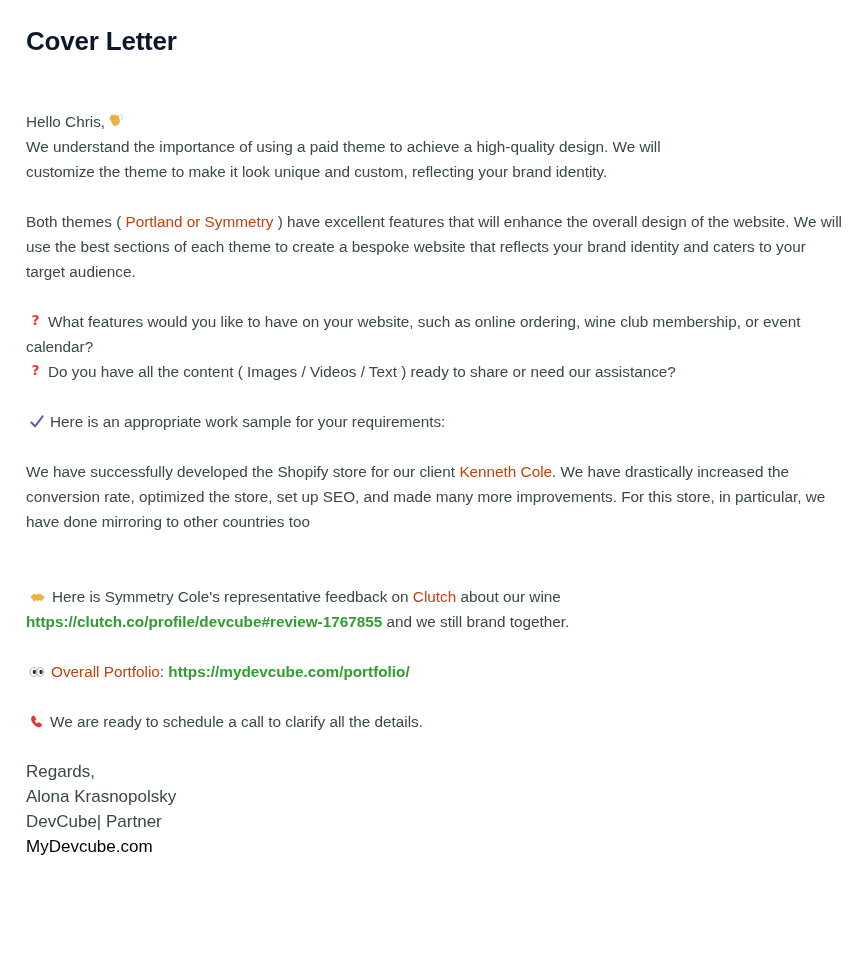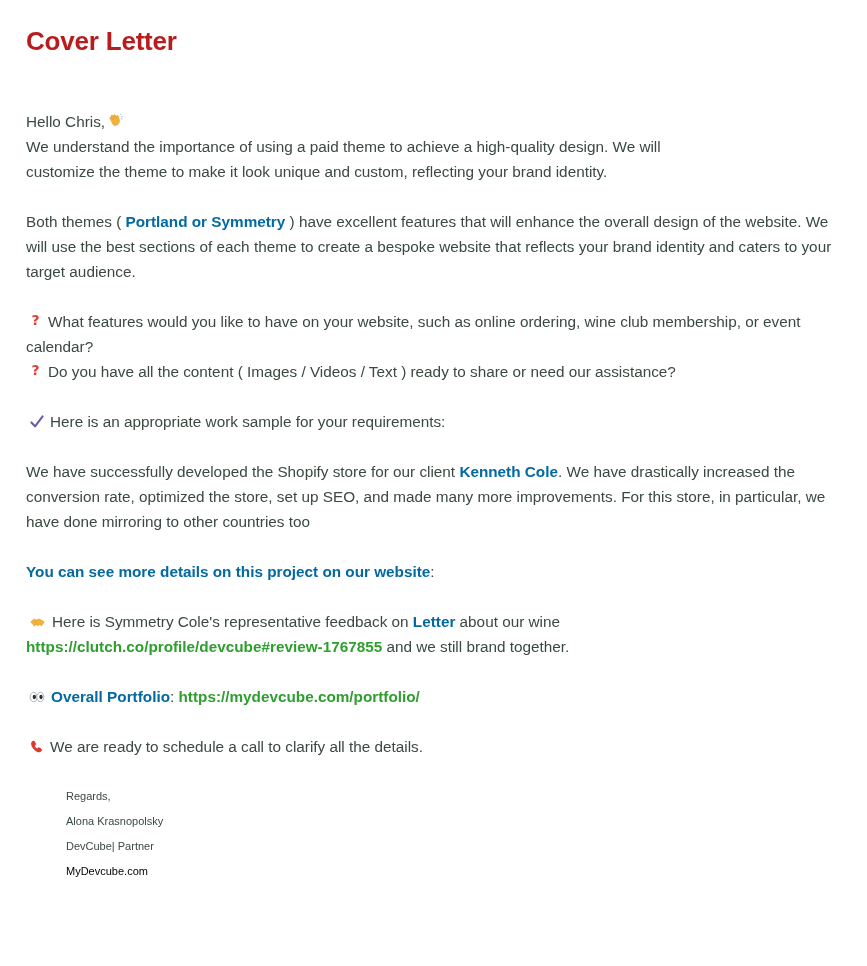--- a/index.html
+++ b/index.html
@@ -18,34 +18,34 @@
     width: 867px;
     min-height: 966px;
     box-sizing: border-box;
     padding: 26px 24px 16px 26px;
     background: #ffffff;
     position: relative;
   }
   .doc-title {
     font-size: 26px;
     font-weight: 700;
-    color: #b91c1c;
+    color: #0f172a;
     letter-spacing: -0.2px;
     margin: 0 0 52px 0;
     line-height: 1.2;
   }
   .block {
     font-size: 15.3px;
     line-height: 25px;
     color: #3a4a41;
     margin: 0;
   }
   .gap-lg { height: 25px; }
   .line { display: block; }
-  .bold { font-weight: 700; color: #0369a1; }
+  .bold { font-weight: 400; color: #c2410c; }
   .link {
     color: #2f9e2f;
     font-weight: 600;
     text-decoration: none;
     cursor: pointer;
   }
   
   .ico {
     display: inline-block;
     vertical-align: -2px;
@@ -56,21 +56,21 @@
   }
   .ico svg { display: block; width: 100%; height: 100%; }
   .ico-q { width: 13px; height: 17px; margin-right: 6px; vertical-align: -3px;}
   .ico-check { width: 16px; height: 17px; margin-right: 5px; vertical-align: -3px;}
   .ico-wave { width: 16px; height: 16px; margin-left: 3px; vertical-align: -2px;}
   .ico-point { width: 17px; height: 16px; margin-right: 5px; vertical-align: -3px;}
   .ico-shake { width: 17px; height: 16px; margin-right: 6px; vertical-align: -3px;}
   .ico-eyes { width: 16px; height: 14px; margin-right: 6px; vertical-align: -2px;}
   .ico-phone { width: 15px; height: 16px; margin-right: 6px; vertical-align: -3px;}
   .indent-ico { margin-left: 3px; }
-  .sig { font-size: 11px; line-height: 25px; color: #3a4a41; margin-left: 40px; }
+  .sig { font-size: 17px; line-height: 25px; color: #3a4a41; }
   .sig .green-bold {
     color: #000000;
     font-weight: 400;
   }
 </style>
 </head>
 <body>
 
 <div class="page">
 
@@ -109,32 +109,31 @@
 
   <div class="gap-lg"></div>
 
   <p class="block">
     <span>We have successfully developed the Shopify store for our client </span><span class="bold">Kenneth Cole</span><span>. We have drastically increased the conversion rate, optimized the store, set up SEO, and made many more improvements. For this store, in particular, we have done mirroring to other countries too</span>
   </p>
 
   <div class="gap-lg"></div>
 
   <p class="block">
-    <span class="line"><span class="bold">You can see more details on this project on our website</span><span>:</span></span>
   </p>
 
   <div class="gap-lg"></div>
 
   <p class="block">
     <span class="line"><span class="ico ico-shake indent-ico"><svg viewBox="0 0 24 22">
             <g>
               <path d="M2.5 10.8 6.6 7l4 1.3 3.6-1.6 4 1.9 3.3 2.4-3.8 5.4-2.6-2-2.3 1.8-2.4-1.3-2.8 1.9z" fill="#f2b33d" stroke="#d79a24" stroke-width="0.8" stroke-linejoin="round"></path>
               <path d="M10.6 8.3 8.2 11l2.1 1.6 2.1-1.8" fill="none" stroke="#d79a24" stroke-width="0.8"></path>
             </g>
-          </svg></span><span>Here is Symmetry Cole's representative feedback on </span><span class="bold">Letter</span><span> about our wine</span></span>
+          </svg></span><span>Here is Symmetry Cole's representative feedback on </span><span class="bold">Clutch</span><span> about our wine</span></span>
     <span class="line"><a class="link" href="#">https://clutch.co/profile/devcube#review-1767855</a><span> and we still brand together.</span></span>
   </p>
 
   <div class="gap-lg"></div>
 
   <p class="block"><span class="ico ico-eyes indent-ico"><svg viewBox="0 0 24 18">
           <g>
             <ellipse cx="7" cy="9" rx="5.3" ry="7" fill="#ffffff" stroke="#8f9aa3" stroke-width="1.1"></ellipse>
             <ellipse cx="17" cy="9" rx="5.3" ry="7" fill="#ffffff" stroke="#8f9aa3" stroke-width="1.1"></ellipse>
             <ellipse cx="8" cy="9" rx="2.5" ry="3.2" fill="#2c2f33"></ellipse>

